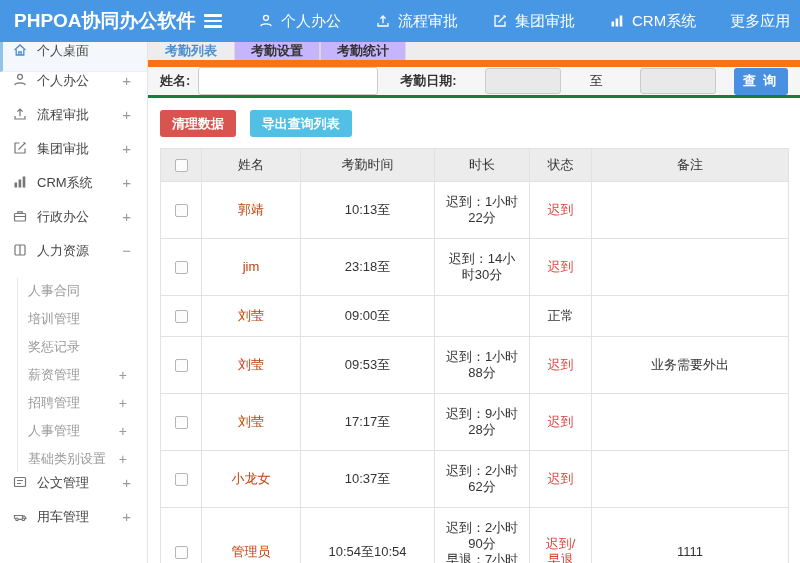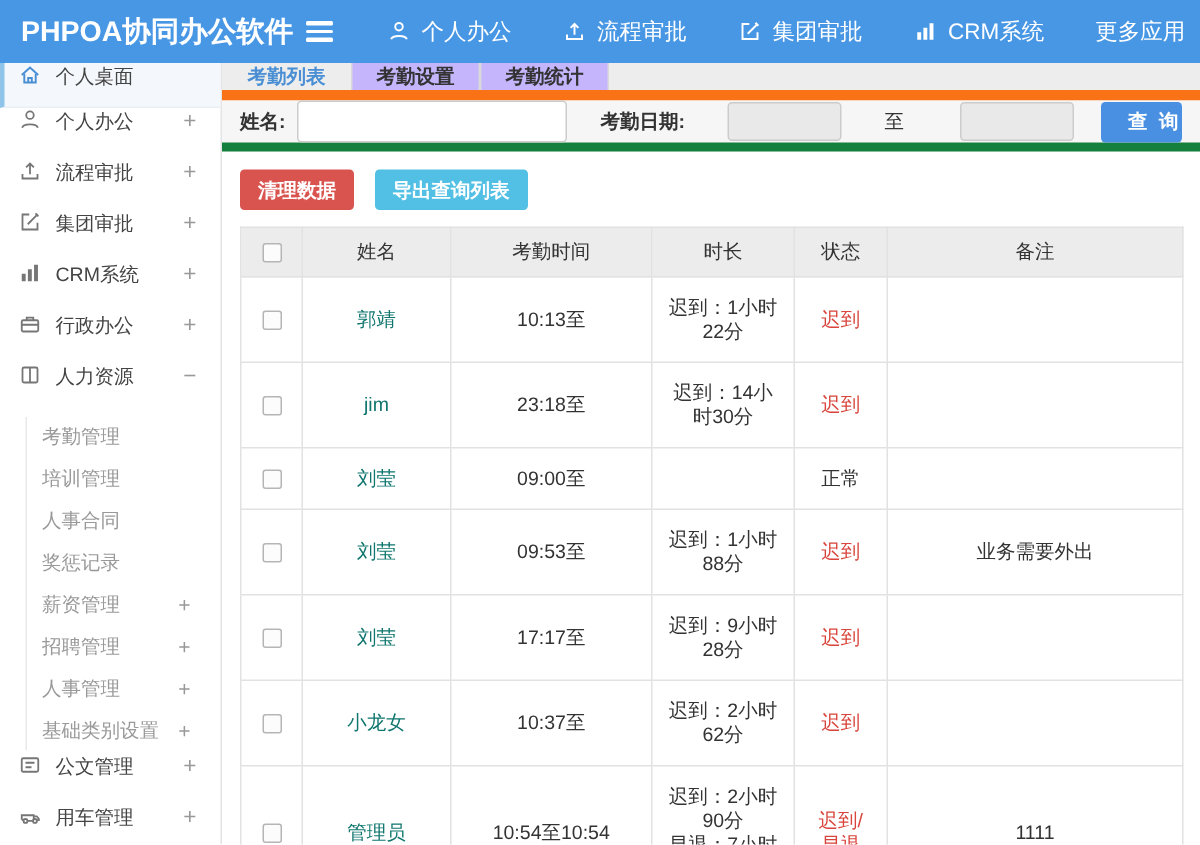--- a/index.html
+++ b/index.html
@@ -30,38 +30,38 @@
   .subs { position:relative; padding:1px 0; }
   .subs::before { content:""; position:absolute; left:17px; top:2px; bottom:2px; width:1px; background:#e9e9e9; }
   .sub-item { height:28px; display:flex; align-items:center; padding-left:28px; color:#999; position:relative; cursor:pointer; }
   .sub-item .plus { position:absolute; right:20px; color:#999; font-size:14px; }
   
   .main { flex:1; display:flex; flex-direction:column; background:#fff; min-width:0; }
   .tabbar { height:30px; background:#ededed; display:flex; border-bottom:7px solid #f97316; }
   .tab { width:86px; display:flex; align-items:center; justify-content:center; font-weight:bold; color:#333;
          background:#c4b5fd; border-left:1px solid #d9d9d9; border-right:1px solid #d9d9d9; cursor:pointer; }
   .tab.active { background:transparent; border:0; color:#4a8fd4; }
-  .filterbar { height:38px; background:#f6f6f6; border-bottom:6px solid #15803d; display:flex; align-items:center; padding-left:12px; }
+  .filterbar { height:38px; background:#f6f6f6; border-bottom:3px solid #15803d; display:flex; align-items:center; padding-left:12px; }
   .flabel { font-weight:bold; color:#333; white-space:nowrap; }
   .name-input { width:180px; height:28px; border:1px solid #ccc; border-radius:3px; background:#fff; margin-left:8px; padding:0 6px; font-size:13px; font-family:inherit; }
   .date-group { margin-left:22px; display:flex; align-items:center;gap:20px; }
   .date-input { width:76px; height:26px; border:1px solid #ccc; border-radius:3px; background:#e9e9e9; margin-left:8px; padding:0 6px; font-size:13px; font-family:inherit; }
   .to { margin:0 9px; color:#333; }
-  .btn { border:none; border-radius:3px; color:#fff; font-size:13px; font-weight:bold; font-family:Liberation Sans, sans-serif; cursor:pointer; height:27px;text-align:right; }
+  .btn { border:none; border-radius:3px; color:#fff; font-size:13px; font-weight:bold; font-family:Liberation Serif, serif; cursor:pointer; height:27px; }
   .btn-search { margin-left:18px; width:54px; background:#4a90e2; letter-spacing:2px; }
   .content { padding:12px 12px 0 12px; flex:1; }
   .btn-danger { background:#d9534f; padding:0 12px; }
   .btn-export { background:#52bfe4; padding:4px 12px; margin-left:10px; }
   
   table { border-collapse:collapse; width:628px; margin-top:11px; table-layout:fixed; }
   th, td { border:1px solid #e2e2e2; padding:12px 10px; text-align:center; vertical-align:middle; word-break:break-all; line-height:16px; }
   th { background:#ececec; font-weight:normal; color:#333; padding:8px 10px; }
   .c0 { width:41px; } .c1 { width:99px; } .c2 { width:134px; } .c3 { width:95px; } .c4 { width:62px; } .c5 { width:197px; }
   .cb { display:inline-block; width:13px; height:13px; border:1px solid #b5b5b5; border-radius:2px; background:#fcfcfc; vertical-align:middle; cursor:pointer; }
-  .link { color:#0f766e; text-decoration:none; cursor:pointer; }
+  .link { color:#c2410c; text-decoration:none; cursor:pointer; }
 </style>
 </head>
 <body>
 
 <div class="topbar">
   <div class="brand">PHPOA协同办公软件</div>
   <span class="hamburger">
       <i></i>
       <i></i>
       <i></i>
@@ -180,27 +180,24 @@
         <svg class="ic" viewBox="0 0 16 16">
             <rect x="3" y="3" width="10" height="10" rx="1" fill="none" stroke="currentColor" stroke-width="1.2"></rect>
             <path d="M8 3v10" fill="none" stroke="currentColor" stroke-width="1.2"></path>
           </svg>
       </span>
       <span>人力资源</span>
       <span class="plus">−</span>
     </div>
     <div class="subs">
       <div class="sub-item">
-        <span>考勤管理</span>
+        <span>人事合同</span>
       </div>
       <div class="sub-item">
         <span>培训管理</span>
-      </div>
-      <div class="sub-item">
-        <span>人事合同</span>
       </div>
       <div class="sub-item">
         <span>奖惩记录</span>
       </div>
       <div class="sub-item">
         <span>薪资管理</span>
         <span class="plus">+</span>
       </div>
       <div class="sub-item">
         <span>招聘管理</span>

